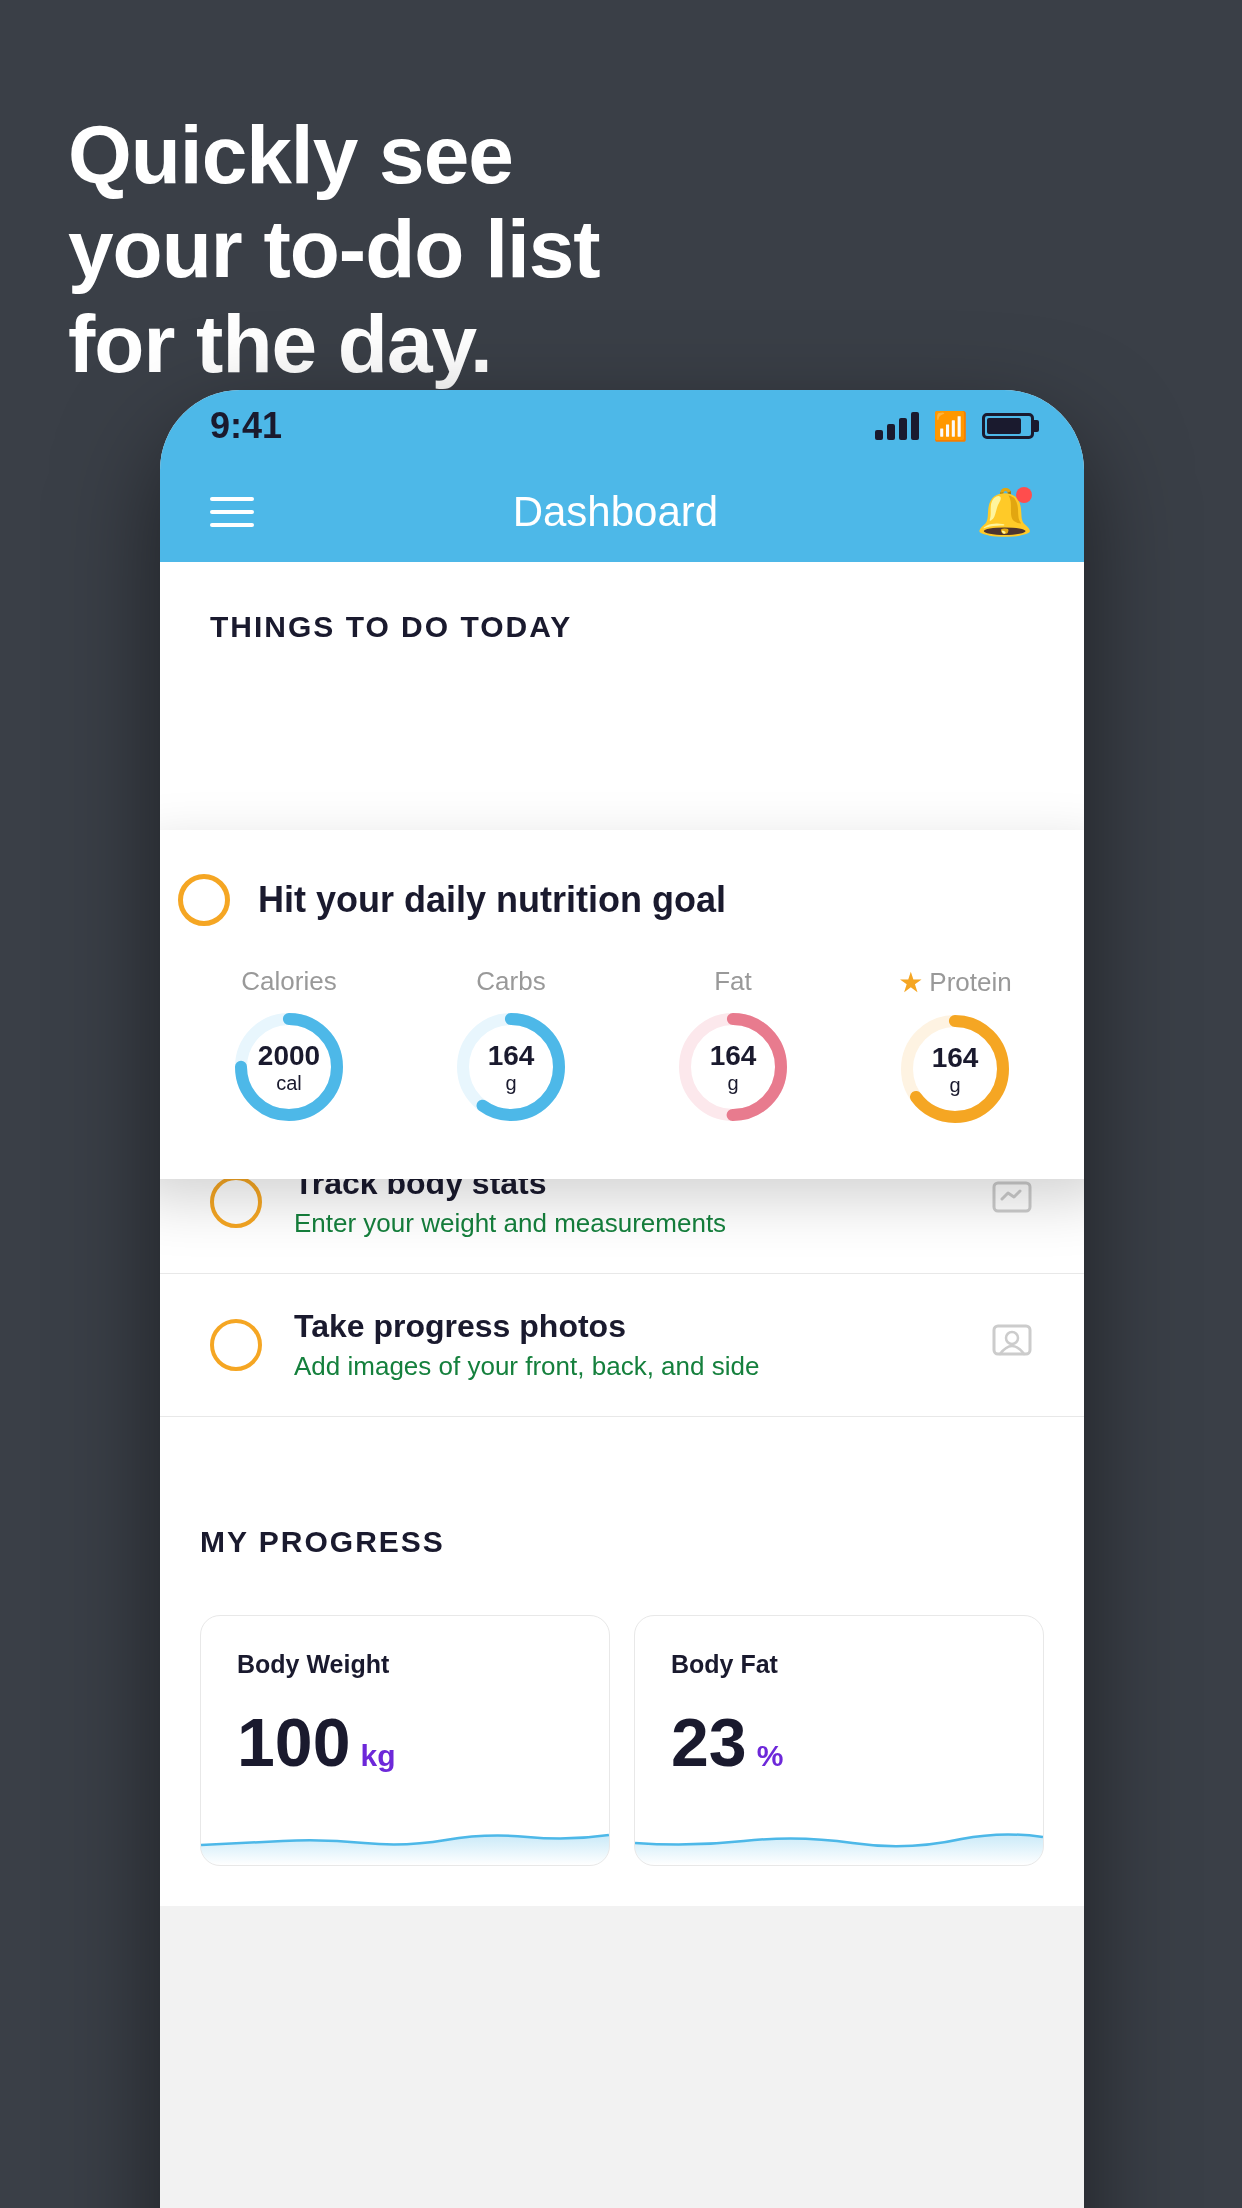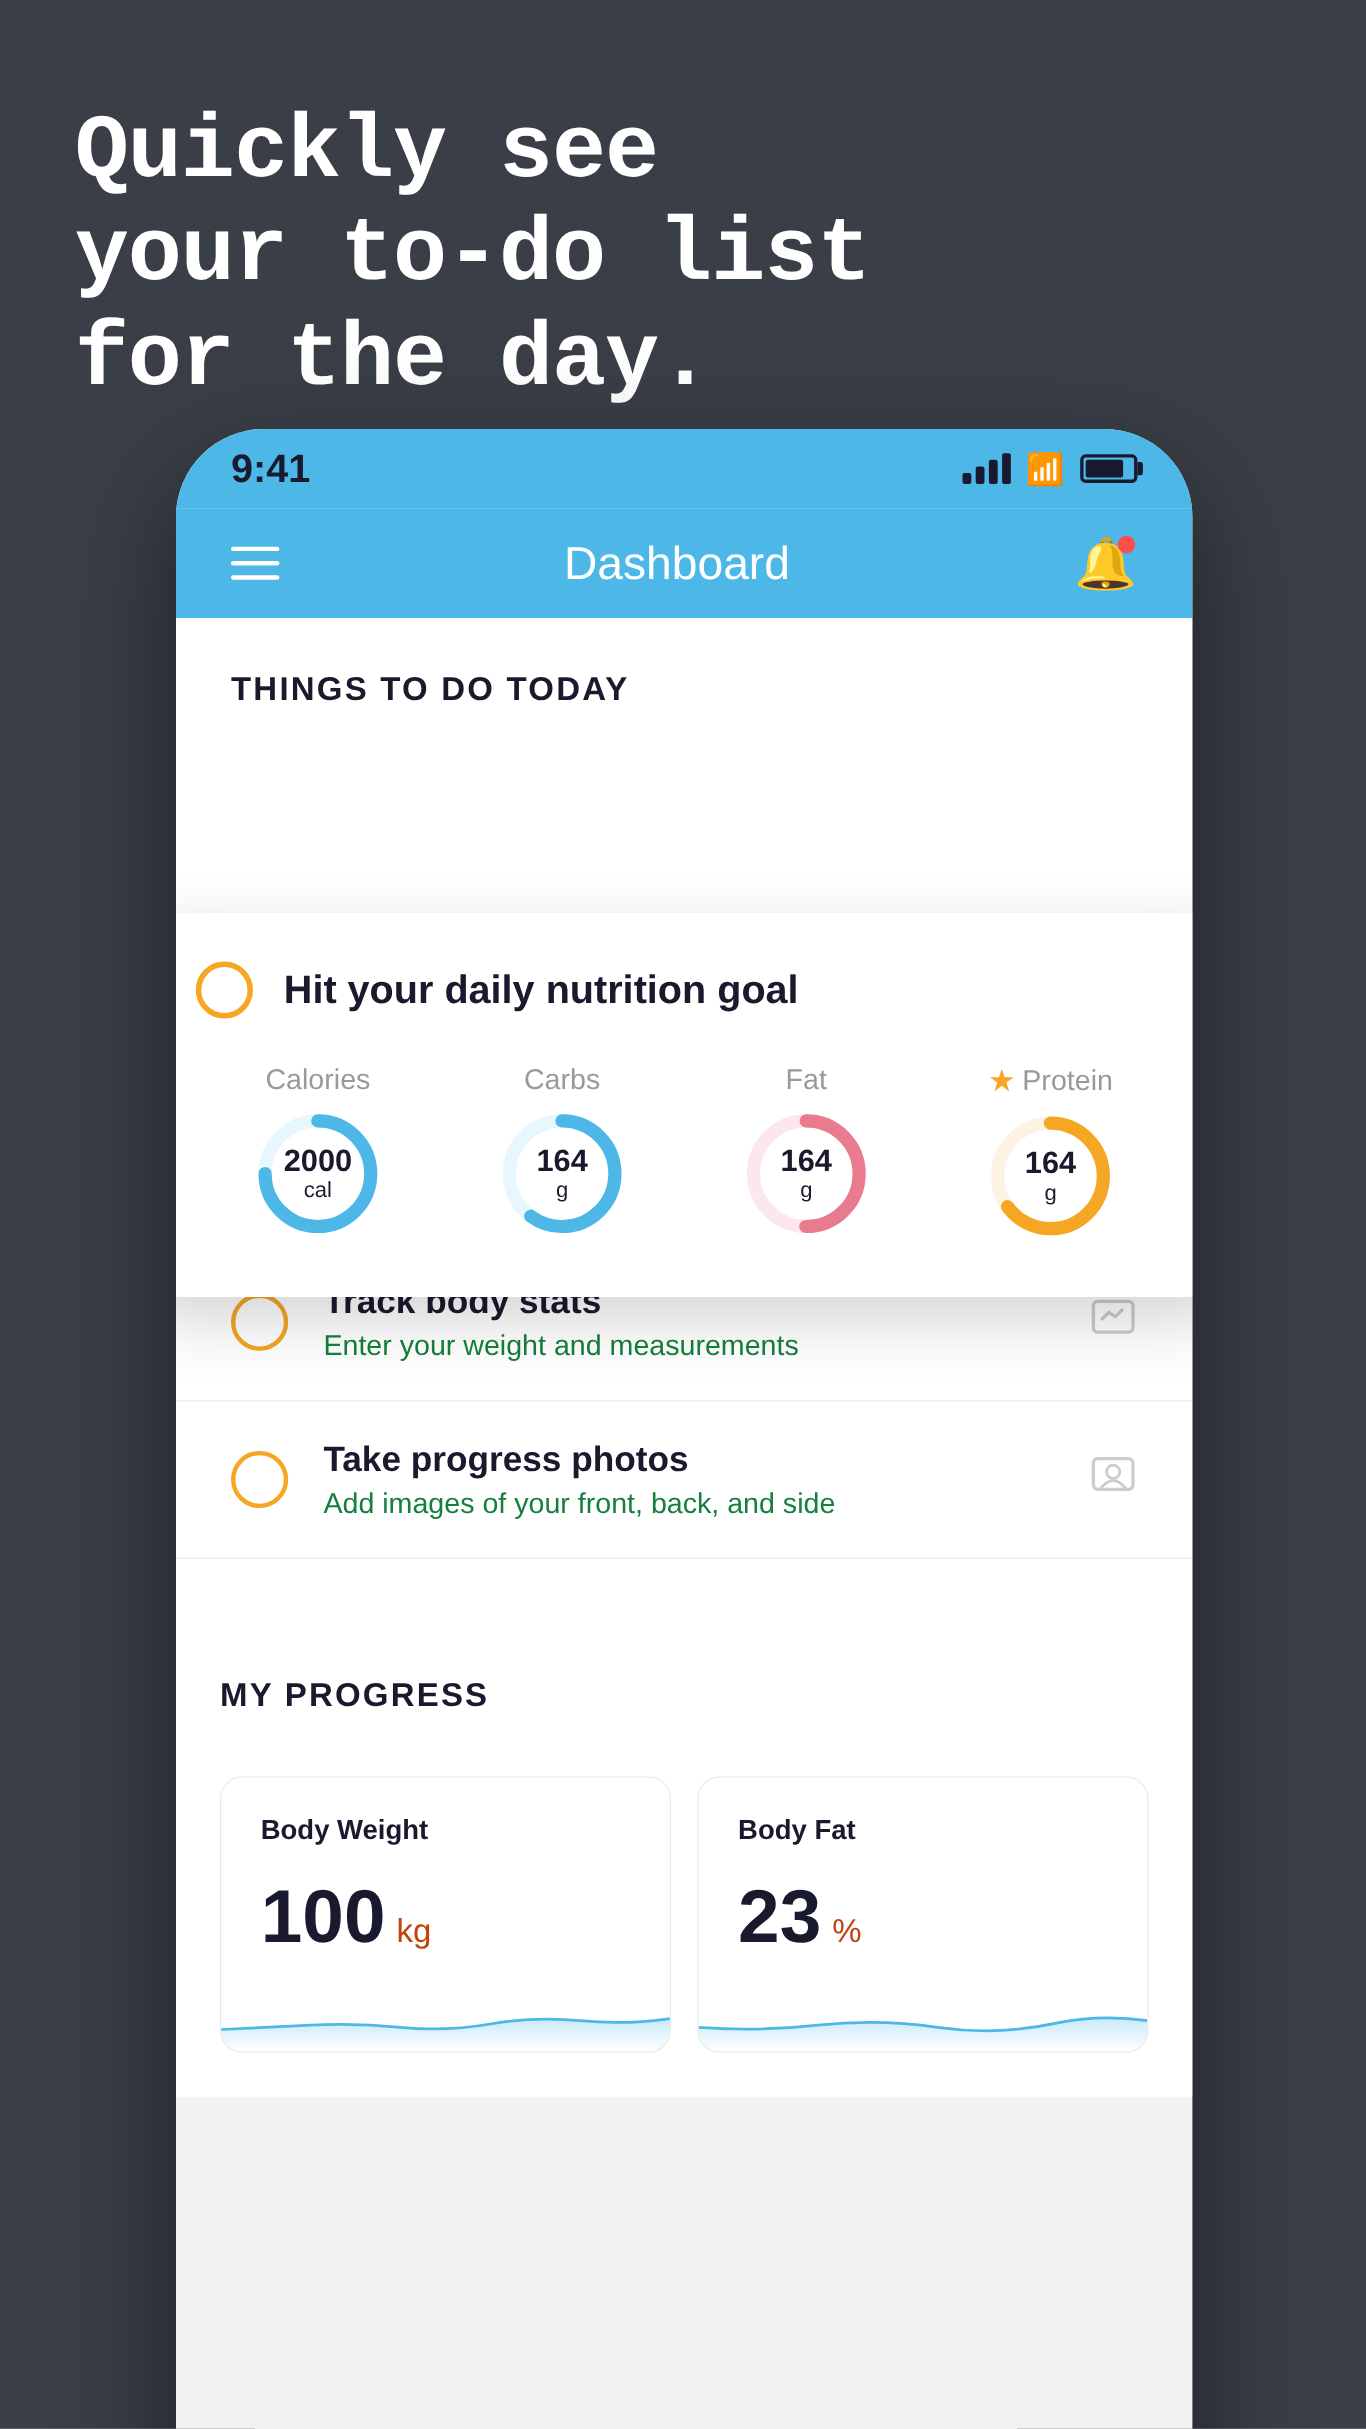--- a/index.html
+++ b/index.html
@@ -8,28 +8,27 @@
       height: 2208px;
       background: #3a3f47;
       font-family: -apple-system, 'Helvetica Neue', Arial, sans-serif;
       overflow: hidden;
       position: relative;
     }
 
     
     .headline {
       position: absolute;
-      top: 92px;
+      top: 108px;
       left: 68px;
       color: #ffffff;
       font-size: 82px;
       font-weight: 800;
       line-height: 1.15;
       letter-spacing: -1px;
-      font-family: Liberation Mono, monospace;
     }
 
     
     .phone {
       position: absolute;
       top: 390px;
       left: 160px;
       width: 924px;
       height: 2136px;
       background: #f2f2f2;
@@ -324,22 +323,22 @@
       margin-bottom: 24px;
     }
     .progress-value {
       font-size: 68px;
       font-weight: 800;
       color: #1a1a2e;
       text-align: center;
     }
     .progress-unit {
       font-size: 30px;
-      color: #c2410c;
-      font-weight: 400;
+      color: #6d28d9;
+      font-weight: 700;
     }
     .progress-chart {
       height: 60px;
       position: relative;
       margin: 0 -36px;
     }
     .progress-chart svg {
       width: 100%;
       height: 100%;
     }

